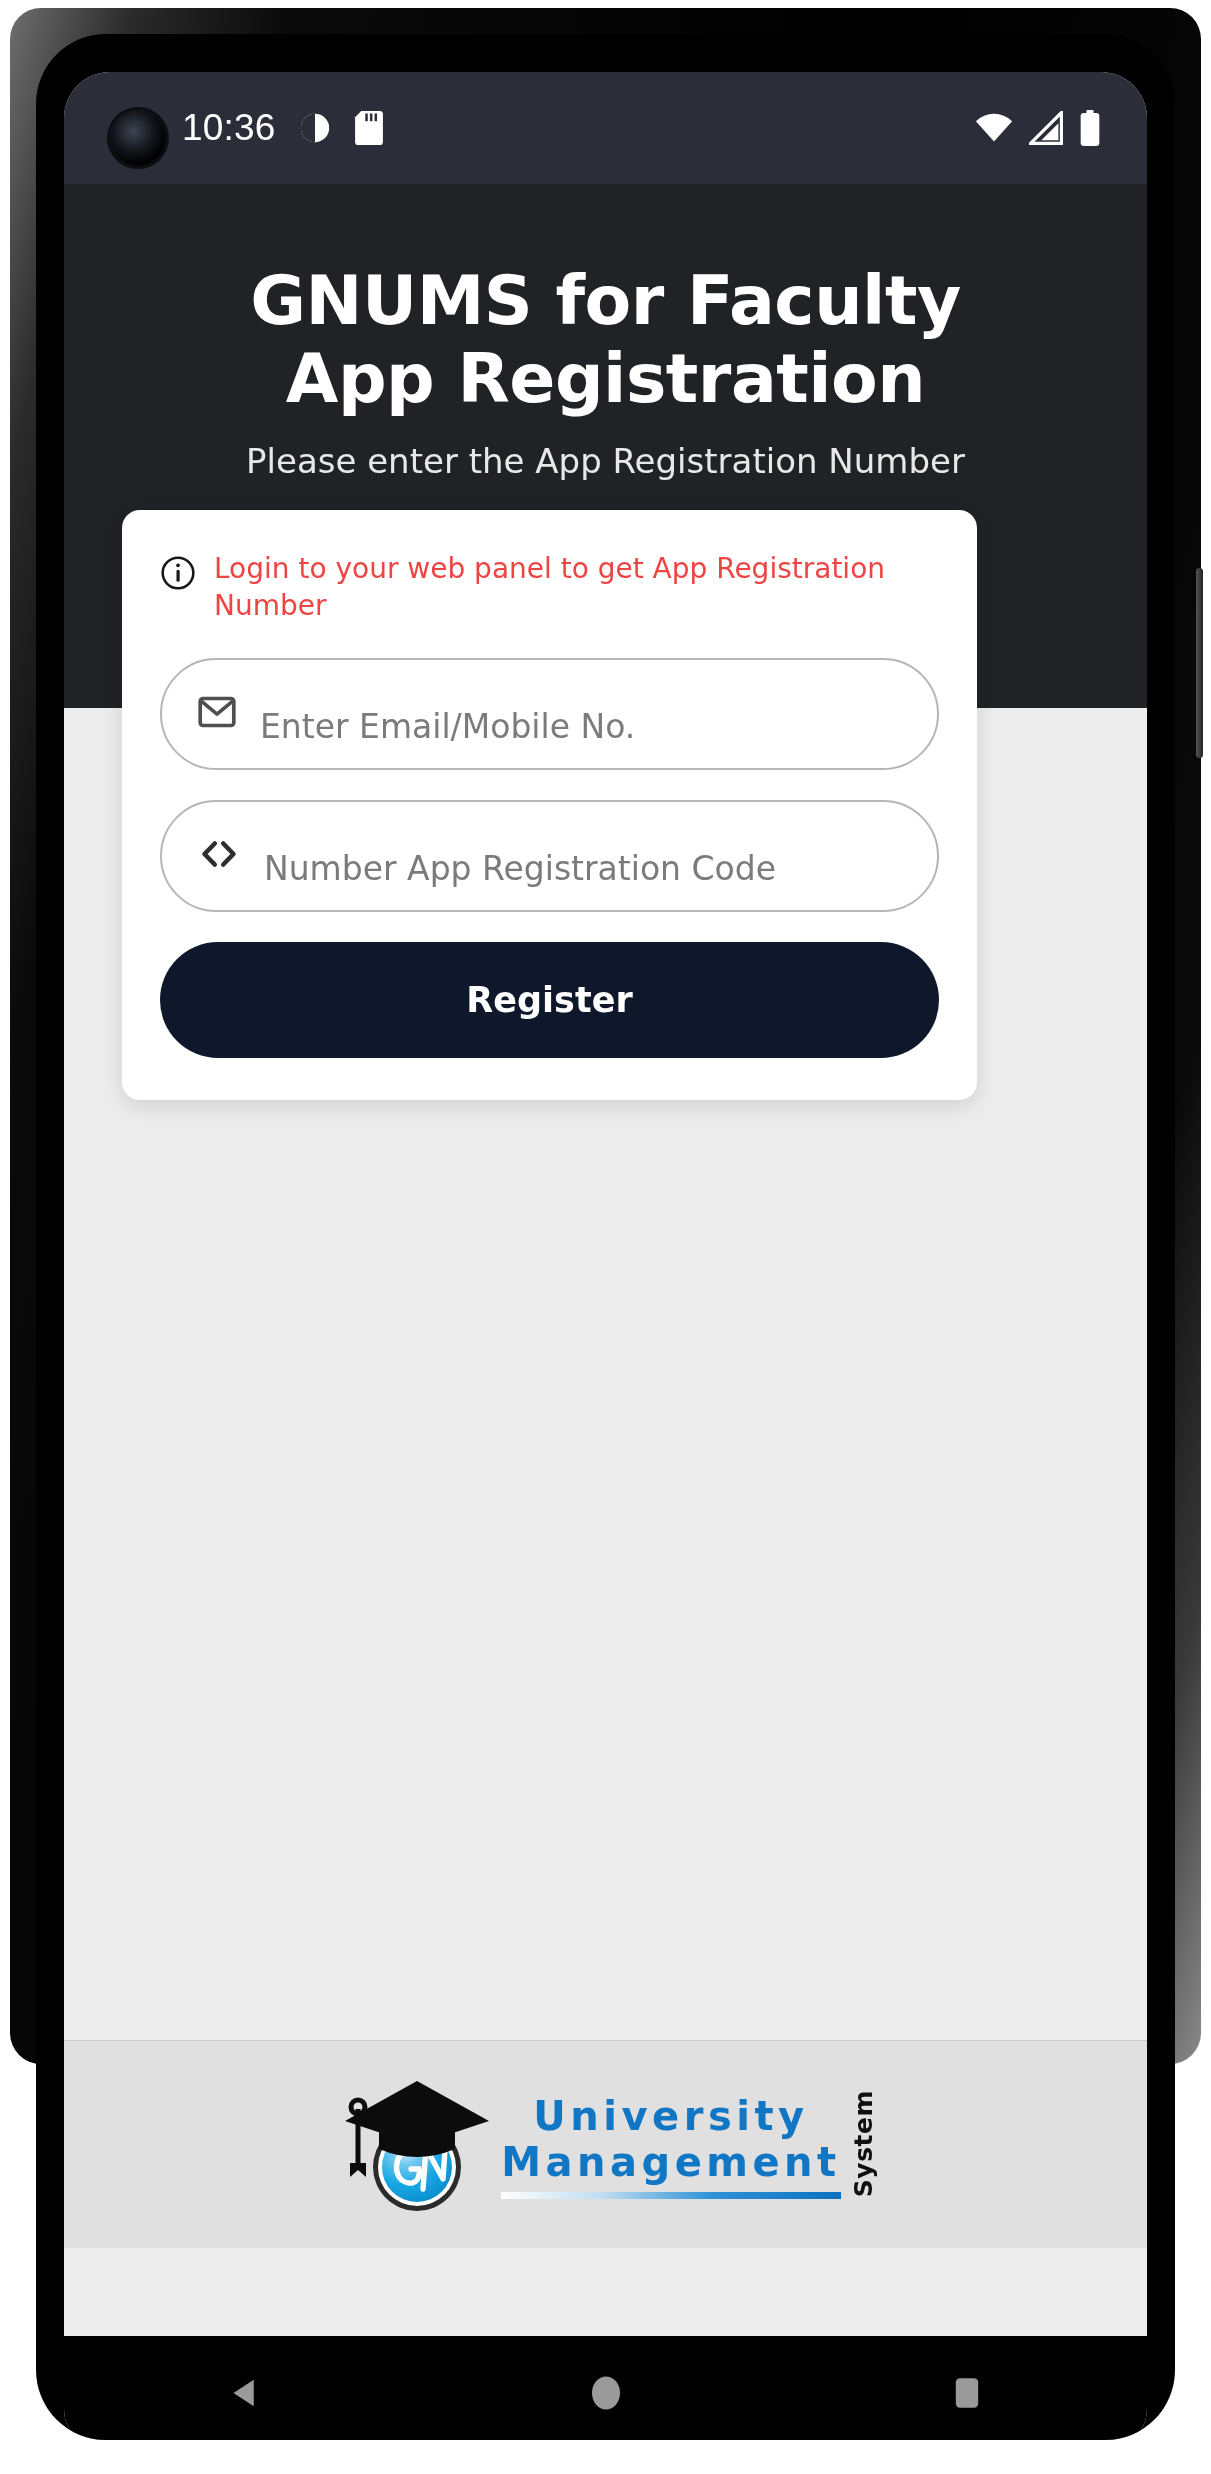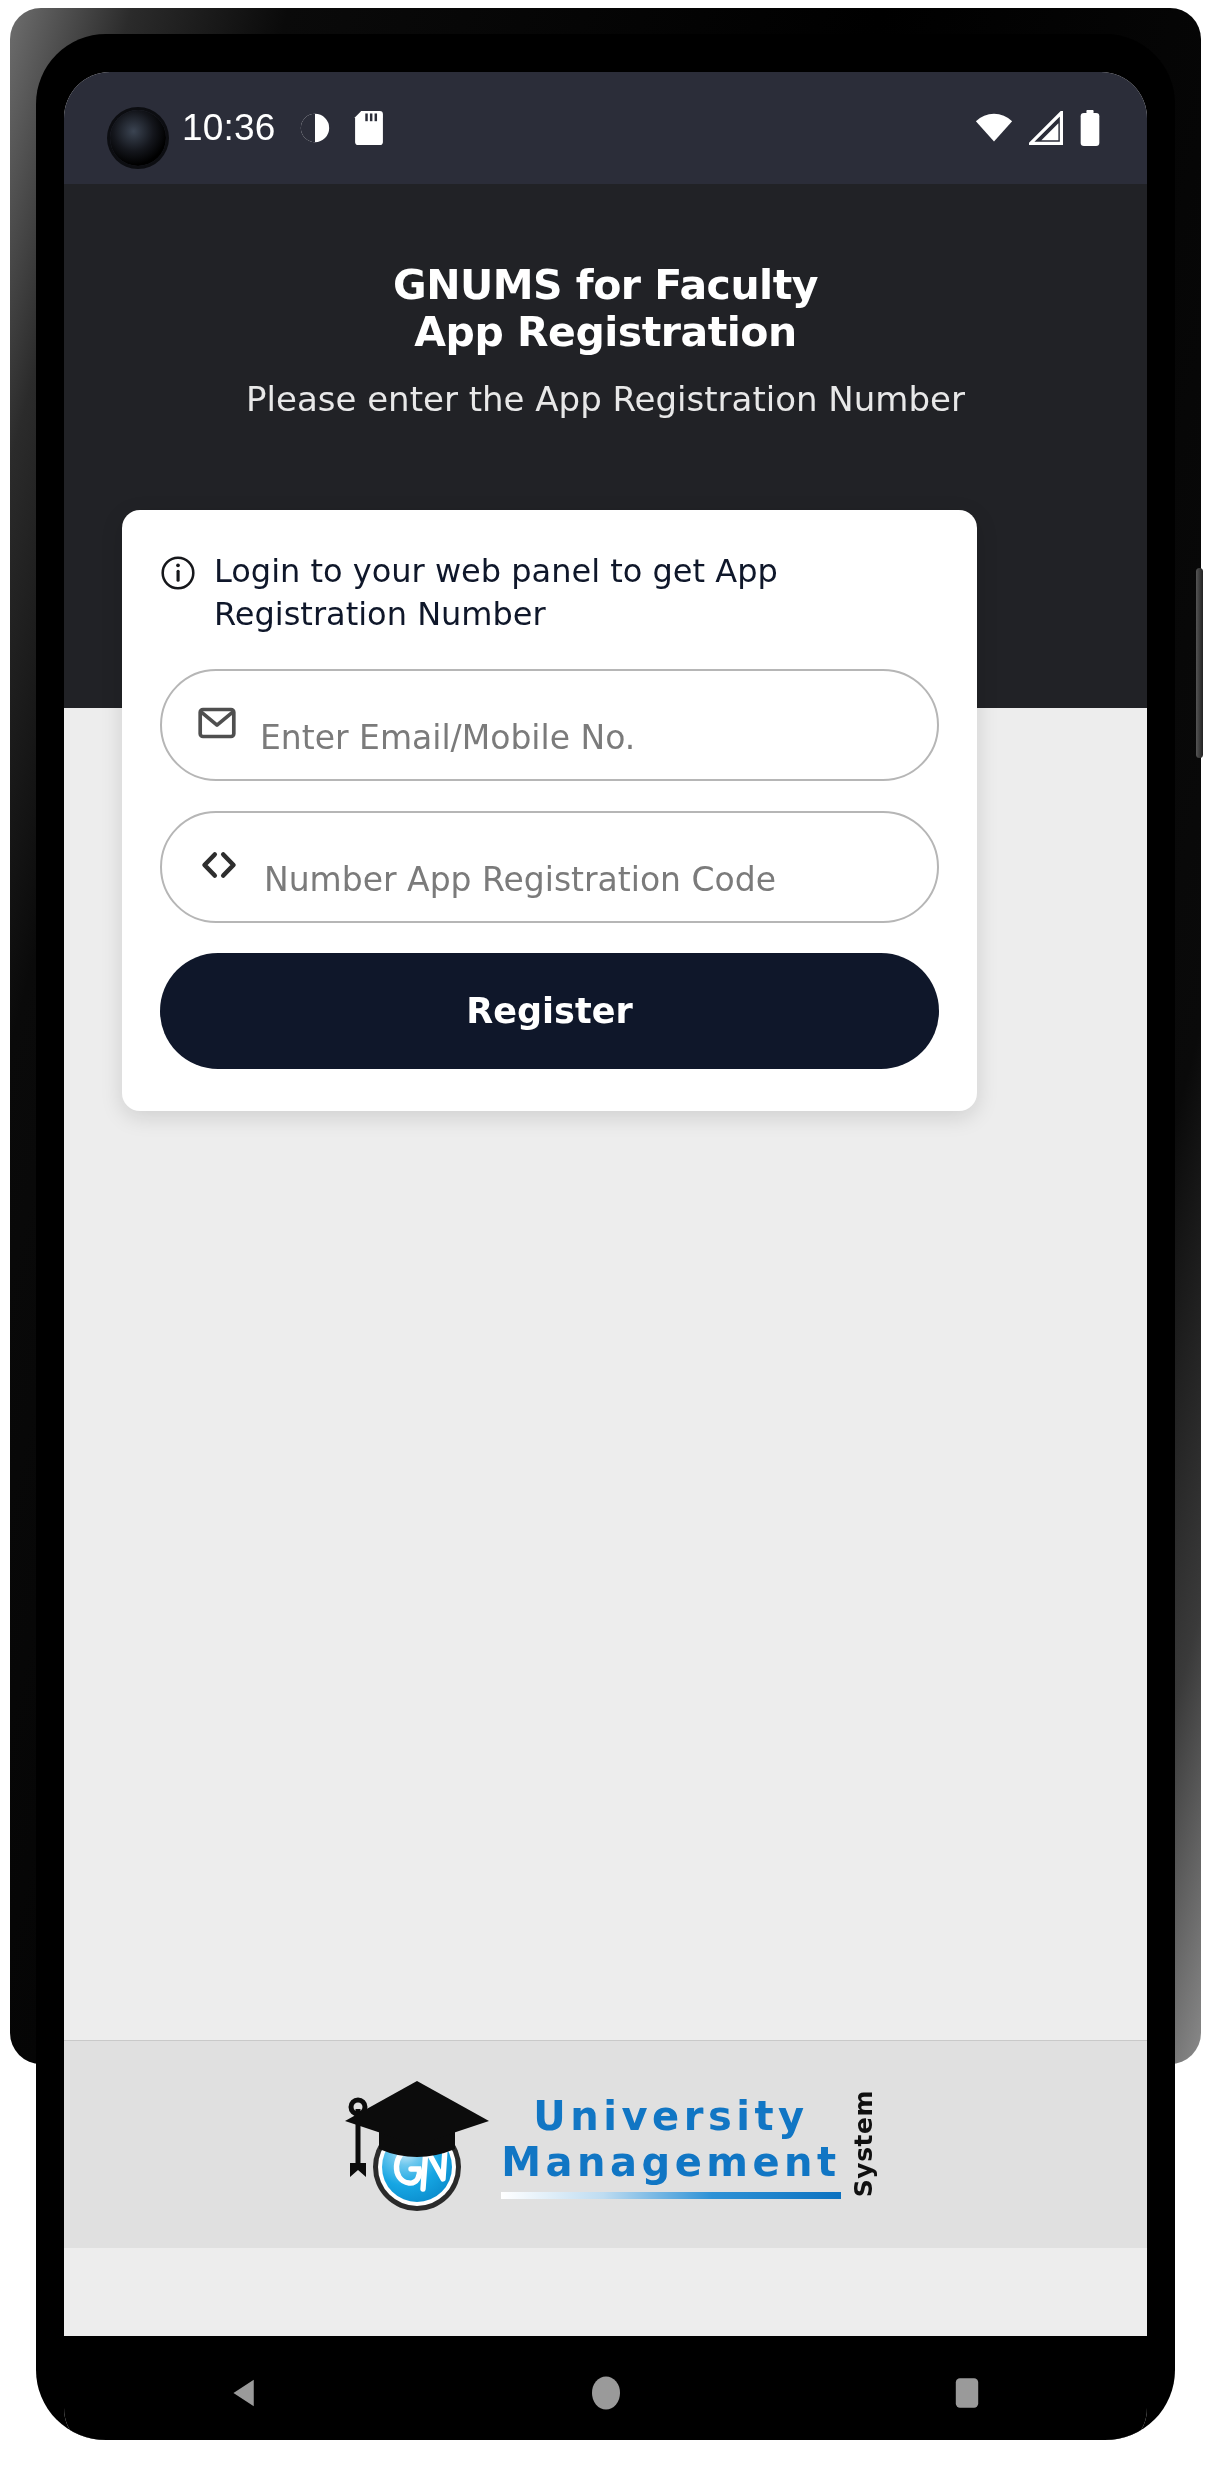--- a/index.html
+++ b/index.html
@@ -99,21 +99,21 @@
 
   
   #header-panel {
     position: relative;
     background: #212226;
     padding: 78px 30px 0 30px;
     height: 524px;
   }
   #header-title {
     color: #ffffff;
-    font-size: 41px;
+    font-size: 68px;
     line-height: 1.14;
     font-weight: 700;
     text-align: center;
     font-family: "DejaVu Sans", sans-serif;
     letter-spacing: -0.5px;
   }
   #header-subtitle {
     margin-top: 24px;
     color: #e8e8e8;
     font-size: 34px;
@@ -149,22 +149,22 @@
     box-shadow: 0 6px 22px rgba(0,0,0,0.13);
     padding: 40px 38px 42px 38px;
   }
   #card-note {
     display: flex;
     align-items: flex-start;
     gap: 18px;
     margin-bottom: 34px;
   }
   #card-note-text {
-    color: #0f172a;
-    font-size: 32px;
+    color: #ef4444;
+    font-size: 28px;
     line-height: 1.33;
     font-family: "DejaVu Sans", sans-serif;
     font-weight: 400;
   }
   .field {
     display: flex;
     align-items: center;
     gap: 22px;
     height: 112px;
     border: 2px solid #b6b6b6;

